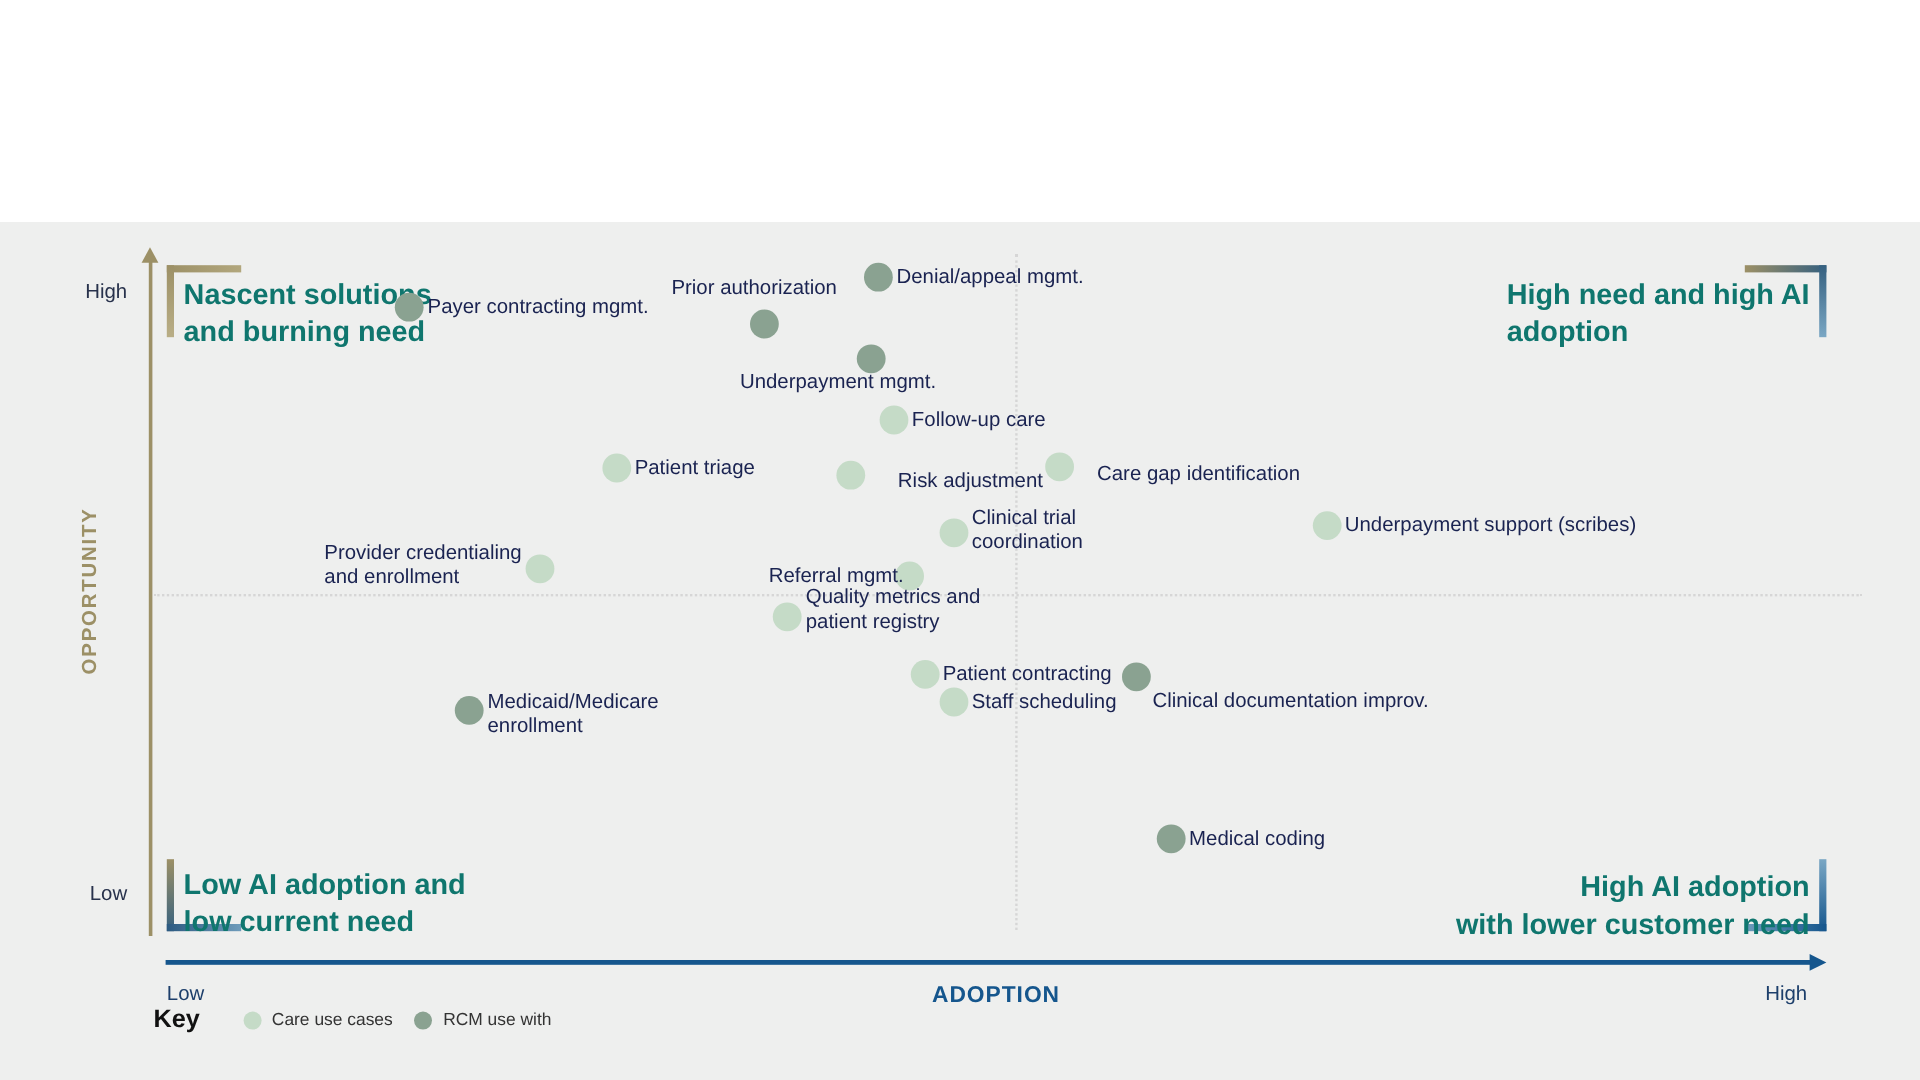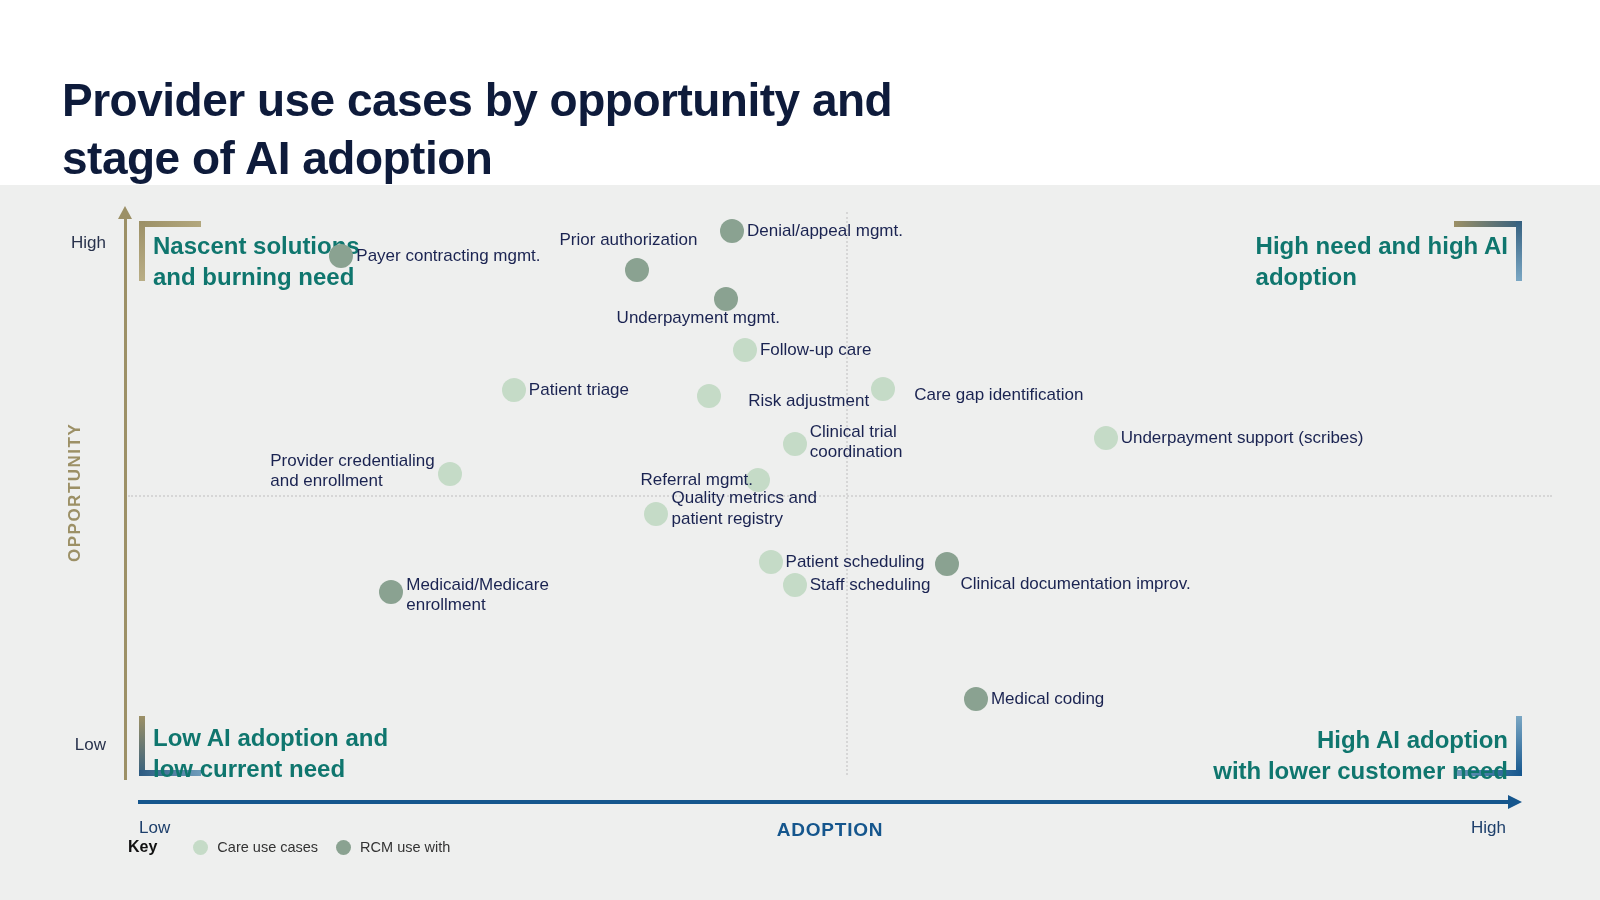--- a/index.html
+++ b/index.html
@@ -62,32 +62,32 @@
   .quad-bl{left:153px;top:722px;}
   .quad-br{right:92px;top:724px;text-align:right;}
   
   .dot{position:absolute;width:24px;height:24px;border-radius:50%;}
   .pt-label{
     position:absolute;font-size:17px;color:var(--label,#1a2351);
     line-height:1.2;white-space:pre-line;
   }
   
   .legend{position:absolute;left:128px;top:838px;display:flex;align-items:center;}
-  .legend-key{font-size:16px;font-weight:700;color:#111;margin-right:36px;}
+  .legend-key{font-size:21px;font-weight:700;color:#111;margin-right:36px;}
   .legend-item{display:flex;align-items:center;margin-right:18px;}
   .legend-swatch{width:15px;height:15px;border-radius:50%;margin-right:9px;}
   .legend-label{font-size:14.5px;color:#333;}
 </style>
 </head>
 <body style="--care: #c5dbc7; --rcm: #8aa291; --tan: #9c9066; --blue: #15568d; --title: #0e1b3b; --label: #1a2351; --dotted: #d6d6d6; --panel: #eeefee;">
 
 <div class="panel"></div>
 
-<h1 class="title"><span>Provider use cases by opportunity and</span><br>
-  <span>stage of AI adoption</span></h1>
+<h1 class="title"><br>
+  </h1>
 
 <div class="y-axis-arrow"></div>
 <div class="y-axis-line"></div>
 <div class="x-axis-line"></div>
 <div class="x-axis-arrow"></div>
 <div class="dotted-v"></div>
 <div class="dotted-h"></div>
 
 <div class="y-title">OPPORTUNITY</div>
 <div class="x-title">ADOPTION</div>
@@ -138,21 +138,21 @@
     <div class="pt-label" style="left: 1120.66px; top: 438.176px; transform: translateY(-50%);">Underpayment support (scribes)</div>
     <div class="dot" style="background: rgb(197, 219, 199); left: 437.702px; top: 462.105px;"></div>
     <div class="pt-label" style="right: 1165.3px; top: 471.105px; transform: translateY(-50%); ">Provider credentialing
 and enrollment</div>
     <div class="dot" style="background: rgb(197, 219, 199); left: 745.718px; top: 467.995px;"></div>
     <div class="pt-label" style="right: 847px; top: 479.995px; transform: translateY(-50%); ">Referral mgmt.</div>
     <div class="dot" style="background: rgb(197, 219, 199); left: 644.472px; top: 502.157px;"></div>
     <div class="pt-label" style="left: 671.472px; top: 508.157px; transform: translateY(-50%);">Quality metrics and
 patient registry</div>
     <div class="dot" style="background: rgb(197, 219, 199); left: 758.552px; top: 549.866px;"></div>
-    <div class="pt-label" style="left: 785.552px; top: 561.866px; transform: translateY(-50%);">Patient scheduling</div>
+    <div class="pt-label" style="left: 785.552px; top: 561.866px; transform: translateY(-50%);">Patient contracting</div>
     <div class="dot" style="background: rgb(197, 219, 199); left: 782.794px; top: 572.837px;"></div>
     <div class="pt-label" style="left: 809.794px; top: 584.837px; transform: translateY(-50%);">Staff scheduling</div>
     <div class="dot" style="background: rgb(138, 162, 145); left: 935.376px; top: 552.222px;"></div>
     <div class="pt-label" style="left: 960.376px; top: 584.222px; transform: translateY(-50%);">Clinical documentation improv.</div>
     <div class="dot" style="background: rgb(138, 162, 145); left: 379.236px; top: 579.905px;"></div>
     <div class="pt-label" style="left: 406.236px; top: 594.905px; transform: translateY(-50%);">Medicaid/Medicare
 enrollment</div>
     <div class="dot" style="background: rgb(138, 162, 145); left: 963.896px; top: 687.103px;"></div>
     <div class="pt-label" style="left: 990.896px; top: 699.103px; transform: translateY(-50%);">Medical coding</div>
   </div>

